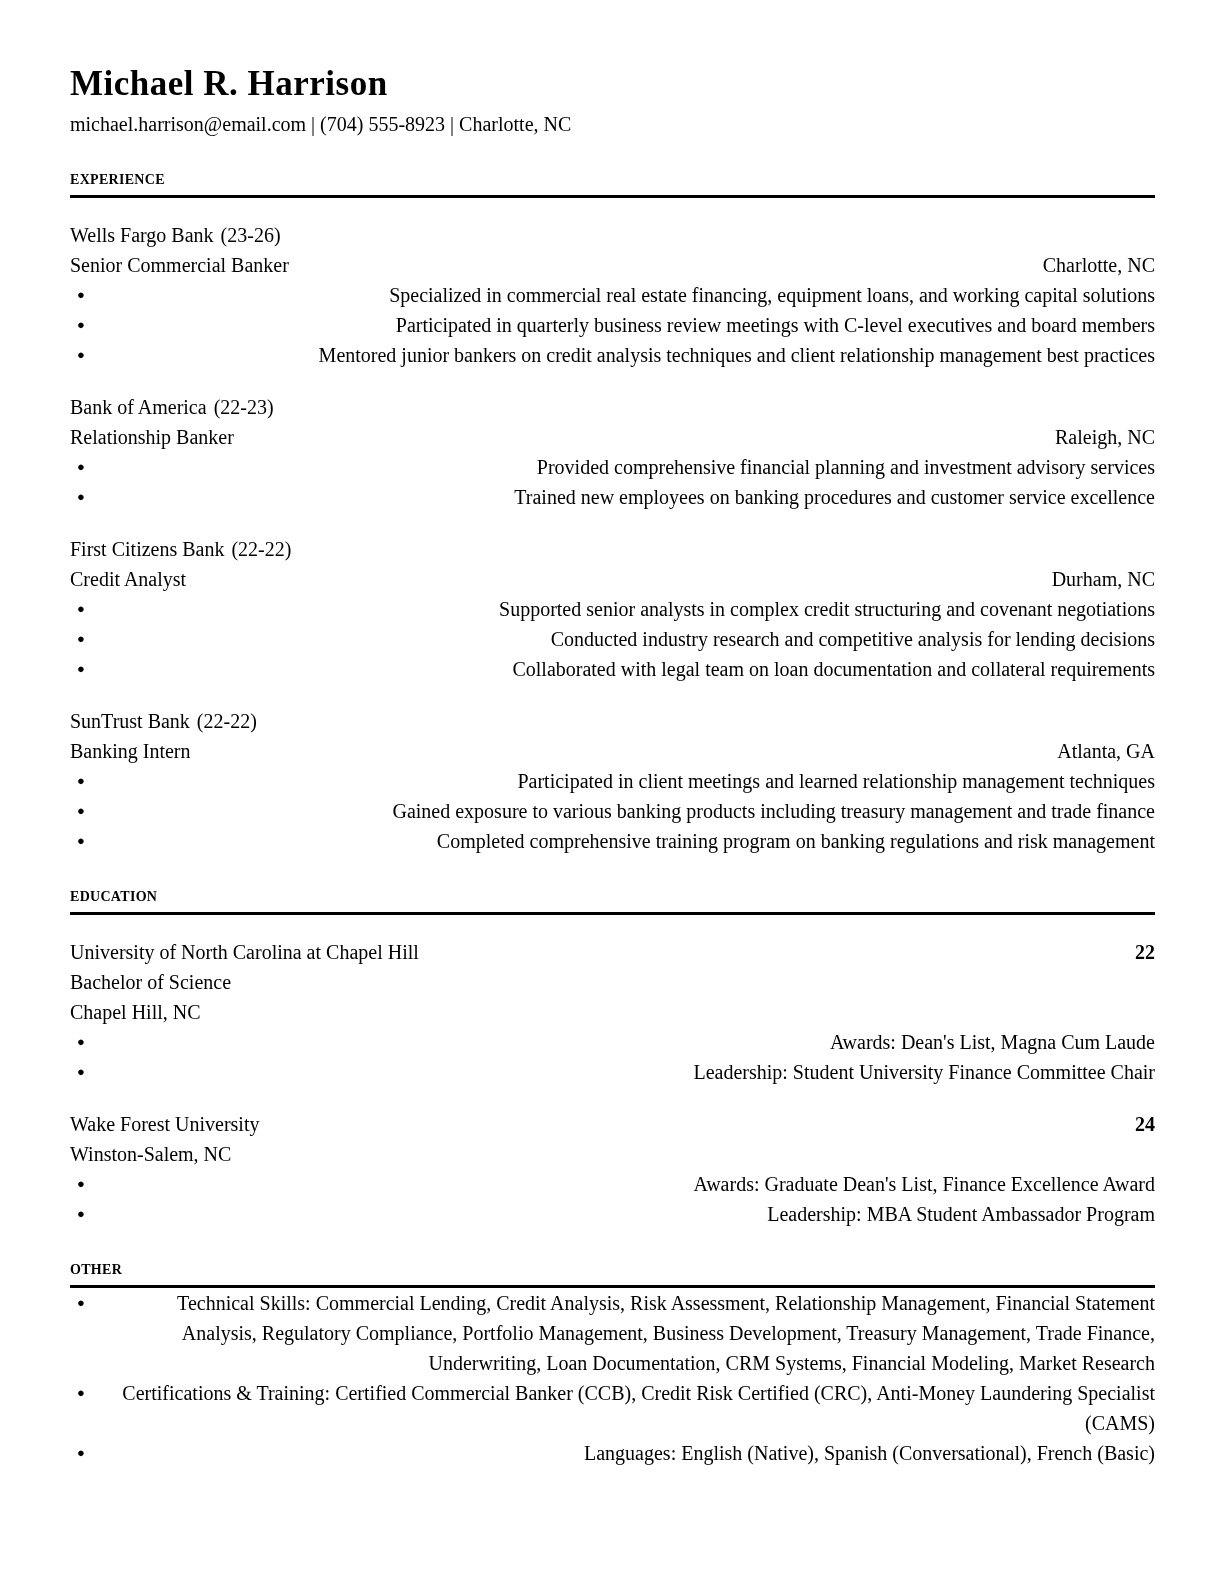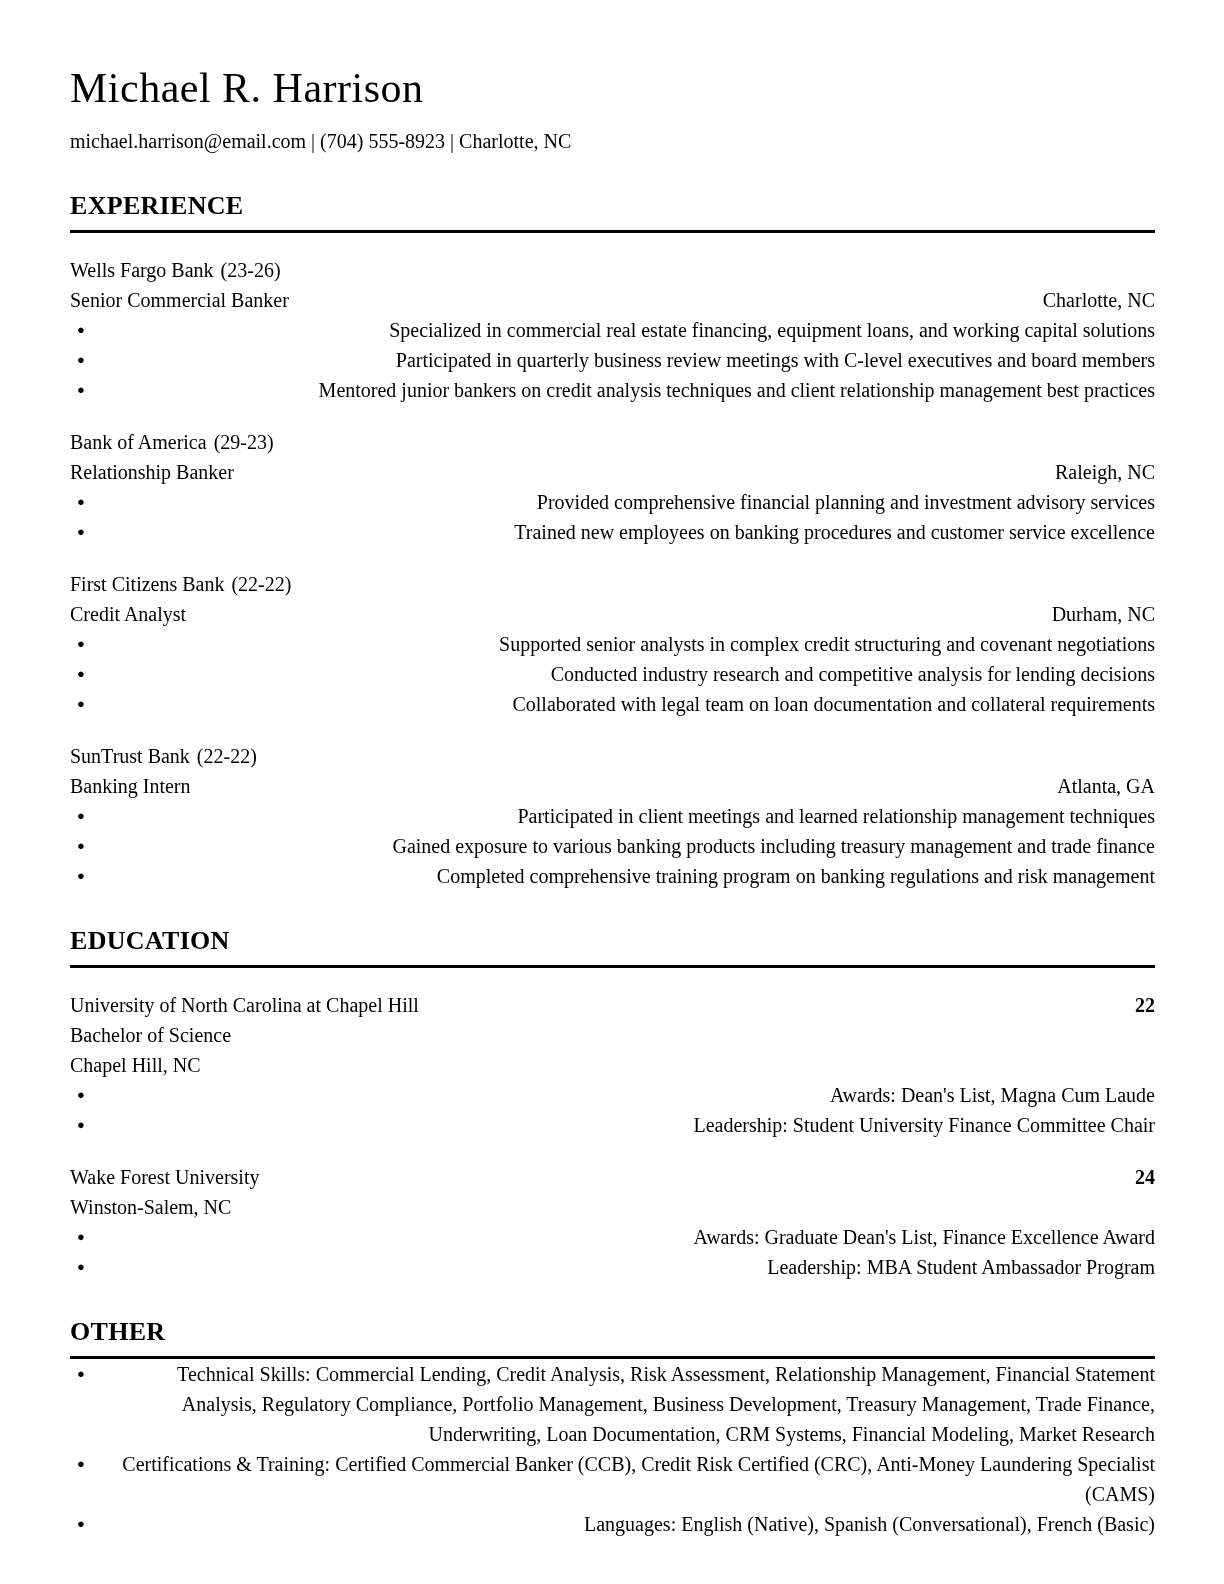--- a/index.html
+++ b/index.html
@@ -6,25 +6,25 @@
   html,body { background:#ffffff; }
   body {
     width:1224px; height:1584px;
     font-family:"Liberation Serif","DejaVu Serif",serif;
     color:#000;
     font-size:20px;
     line-height:1.5;
   }
   .page { padding:64px 69px 40px 70px; }
 
-  h1.name { font-size:42px; font-weight:normal; line-height:1.15; letter-spacing:0.5px; }
-  .contact { font-size:20px; margin-top:14px; }
+  h1.name { font-size:35px; font-weight:bold; line-height:1.15; letter-spacing:0.5px; }
+  .contact { font-size:20px; margin-top:5px; }
 
   h2.sec {
-    font-size:26px; font-weight:bold; letter-spacing:0.3px;
+    font-size:14px; font-weight:bold; letter-spacing:0.3px;
     margin-top:30px; padding-bottom:5px;
     border-bottom:3px solid #000;
   }
 
   .entry { margin-top:22px; }
   .line-flex { display:flex; justify-content:space-between; align-items:flex-end; }
   .b { font-weight:normal; }
   .dates { margin-left:7px; }
   .year { font-weight:bold; }
 
@@ -61,21 +61,21 @@
       </div>
       <ul class="bullets">
         <li><span>Specialized in commercial real estate financing, equipment loans, and working capital solutions</span></li>
         <li><span>Participated in quarterly business review meetings with C-level executives and board members</span></li>
         <li><span>Mentored junior bankers on credit analysis techniques and client relationship management best practices</span></li>
       </ul>
     </div>
 
     <div class="entry">
       <div>
-        <span class="b">Bank of America</span><span class="dates">(29-23)</span>
+        <span class="b">Bank of America</span><span class="dates">(22-23)</span>
       </div>
       <div class="line-flex">
         <span>Relationship Banker</span>
         <span>Raleigh, NC</span>
       </div>
       <ul class="bullets">
         <li><span>Provided comprehensive financial planning and investment advisory services</span></li>
         <li><span>Trained new employees on banking procedures and customer service excellence</span></li>
       </ul>
     </div>

